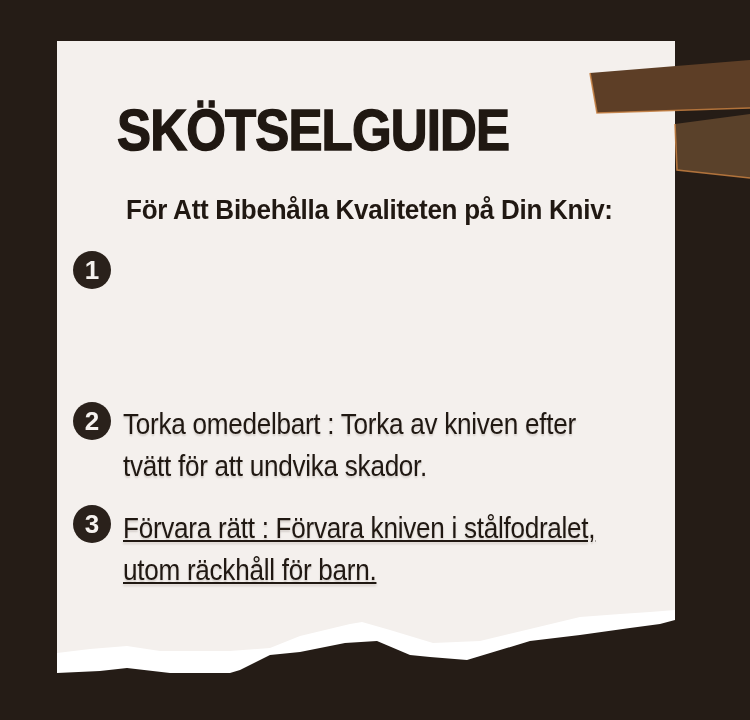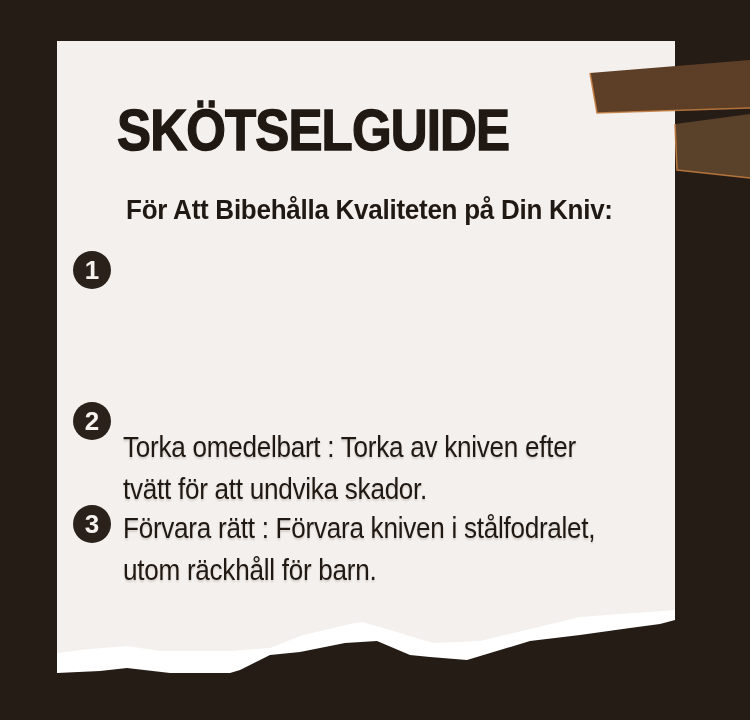--- a/index.html
+++ b/index.html
@@ -36,22 +36,22 @@
     font-size:29px;line-height:42px;font-weight:400;letter-spacing:-.3px;
     white-space:nowrap;transform:scaleX(0.9);transform-origin:0 50%;
     text-shadow:0 2px 2px rgba(40,25,15,.15);
   }
   .badge{
     position:absolute;left:73px;width:38px;height:38px;border-radius:50%;
     background:var(--badge-bg);display:flex;align-items:center;justify-content:center;
   }
   .badge span{color:var(--badge-text);font-size:26px;font-weight:700;line-height:1;}
   #step1-text{top:260px;} #badge1{top:251px;}
-  #step2-text{top:403px;margin-top:23px;} #badge2{top:402px;}
-  #step3-text{top:507px;} #badge3{top:505px;}
+  #step2-text{top:403px;} #badge2{top:402px;}
+  #step3-text{top:507px;text-decoration:underline;} #badge3{top:505px;}
 </style>
 </head>
 <body>
 
 <div class="stage">
   <svg class="bg" viewBox="0 0 750 720" aria-hidden="true">
     <polygon class="poly-tear" points="57,41 675,41 675,620 660,624 630,628 580,635 530,641 467,660 430,657 410,655 377,641 345,643 300,652 270,655 240,670 230,673 170,673 127,668 100,671 57,673"></polygon>
     <polygon class="poly-paper" points="57,41 675,41 675,610 650,612 620,614 580,617 530,629 480,641 433,643 390,630 362,622 350,624 300,636 270,648 230,651 160,651 127,646 90,649 57,653"></polygon>
     <polygon class="poly-tape-top" points="590,73 750,60 750,108 597,113"></polygon>
     <polyline class="tape-edge" points="590,73 597,113 750,108"></polyline>

